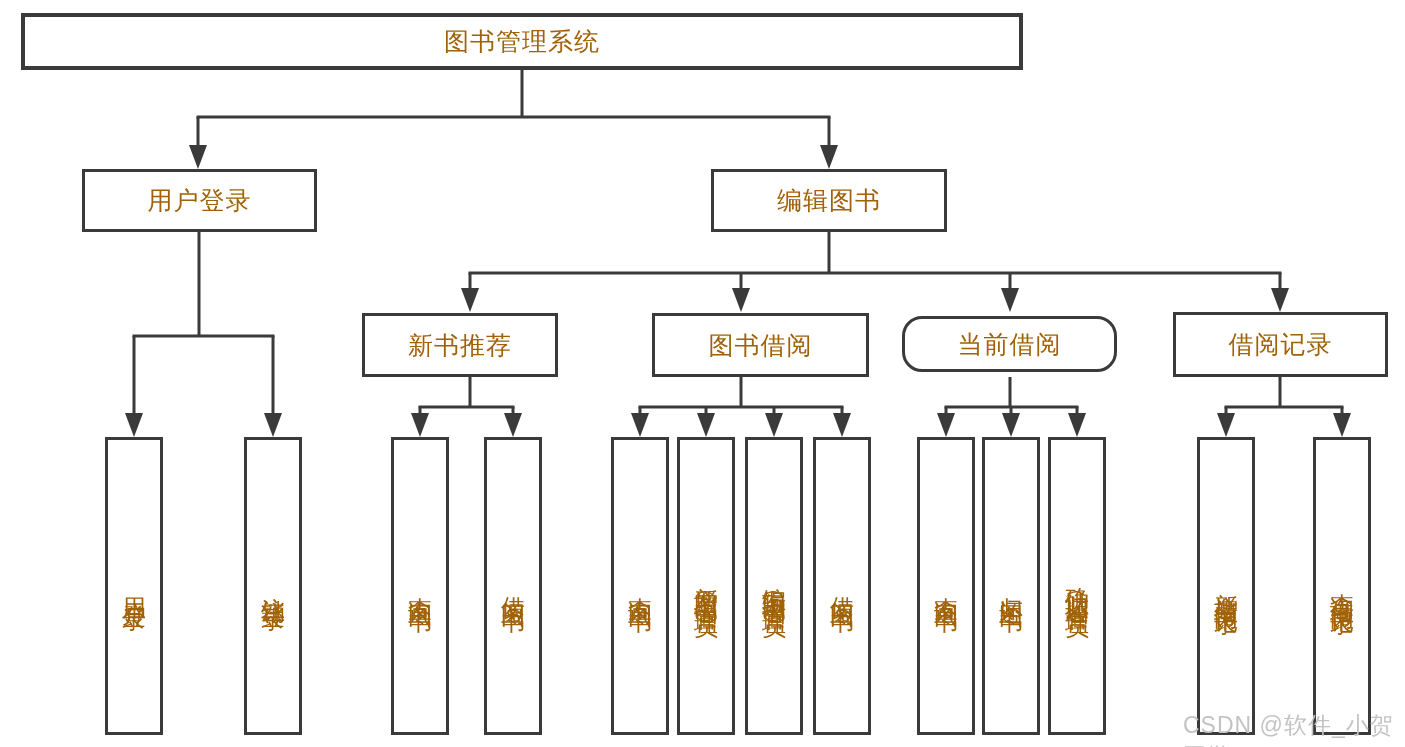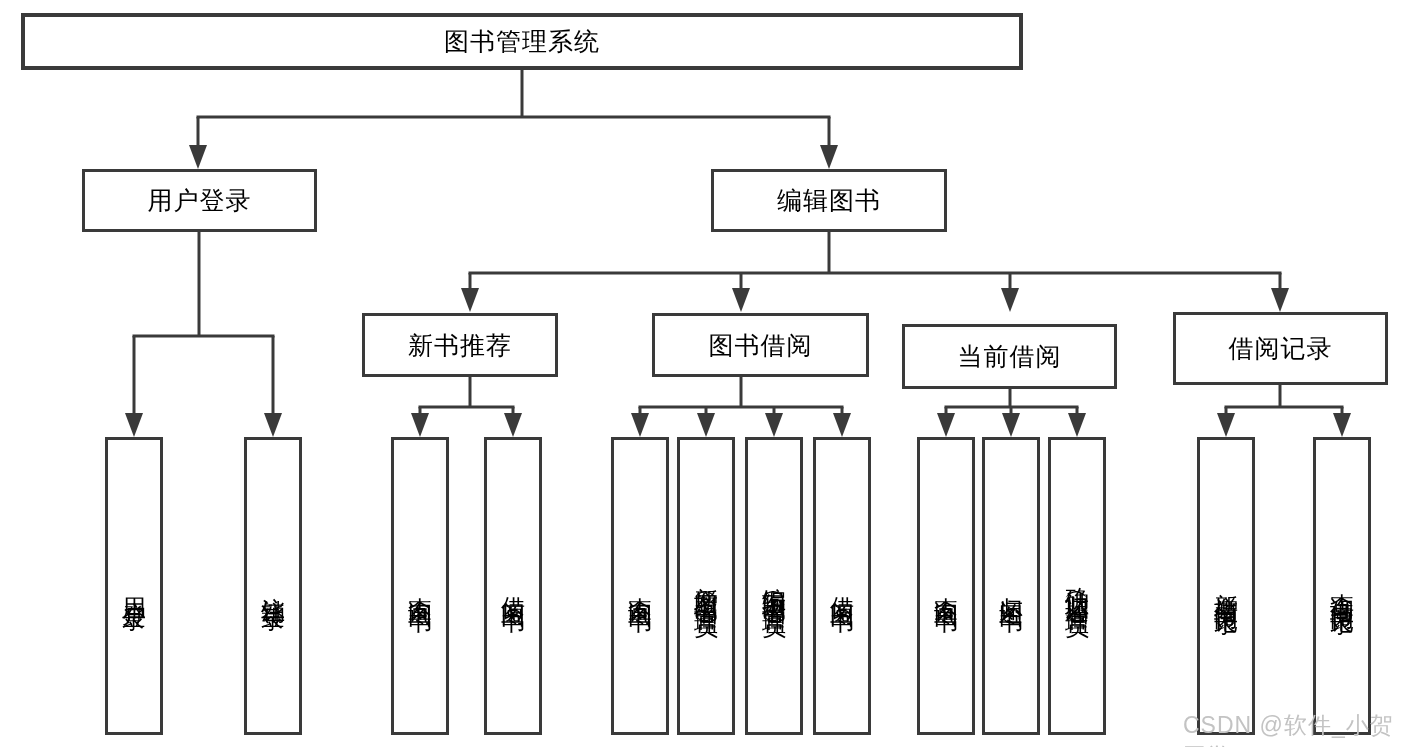--- a/index.html
+++ b/index.html
@@ -9,21 +9,21 @@
     font-family:"Liberation Sans","DejaVu Sans",sans-serif;
   }
   #stage{position:absolute;left:0;top:0;width:1405px;height:747px;}
   #edges{position:absolute;left:0;top:0;z-index:0;}
   #edges line{stroke:#3a3a3a;stroke-width:3;}
   #edges .ah{fill:#3a3a3a;stroke:none;}
   .box{
     position:absolute;box-sizing:border-box;z-index:1;
     background:#ffffff;border:3px solid #3a3a3a;
     display:flex;align-items:center;justify-content:center;
-    font-size:25px;color:#000000;letter-spacing:1px;
+    font-size:25px;color:#a16207;letter-spacing:1px;
     white-space:nowrap;
   }
   .root{border-width:4px;}
   .leaf{
     writing-mode:vertical-rl;
     text-orientation:mixed;
     letter-spacing:4px;
     font-size:24px;
     white-space:normal;
   }
@@ -93,22 +93,22 @@
       <path class="ah" d="M 1342 437 L 1333 413 L 1351 413 Z"></path>
     </svg>
 
   <div class="box root" style="left:21px;top:13px;width:1002px;height:57px;">图书管理系统</div>
 
   <div class="box" style="left:82px;top:169px;width:235px;height:63px;">用户登录</div>
   <div class="box" style="left:711px;top:169px;width:236px;height:63px;">编辑图书</div>
 
   <div class="box" style="left:362px;top:313px;width:196px;height:64px;">新书推荐</div>
   <div class="box" style="left:652px;top:313px;width:217px;height:64px;">图书借阅</div>
-  <div class="box" style="left:902px;top:324px;width:215px;height:65px;">当前借阅</div>
-  <div class="box" style="left:1173px;top:312px;width:215px;height:73px;">借阅记录</div>
+  <div class="box" style="left:902px;top:316px;width:215px;height:56px;border-radius:20px;">当前借阅</div>
+  <div class="box" style="left:1173px;top:312px;width:215px;height:65px;">借阅记录</div>
 
   <div class="box leaf" style="left:105px;top:437px;width:58px;height:298px;">用户登录</div>
   <div class="box leaf" style="left:244px;top:437px;width:58px;height:298px;">注销登录</div>
 
   <div class="box leaf" style="left:391px;top:437px;width:58px;height:298px;">查询图书</div>
   <div class="box leaf" style="left:484px;top:437px;width:58px;height:298px;">借阅图书</div>
 
   <div class="box leaf" style="left:611px;top:437px;width:58px;height:298px;">查询图书</div>
   <div class="box leaf" style="left:677px;top:437px;width:58px;height:298px;">新增图书（管理员）</div>
   <div class="box leaf" style="left:745px;top:437px;width:58px;height:298px;">编辑图书（管理员）</div>

